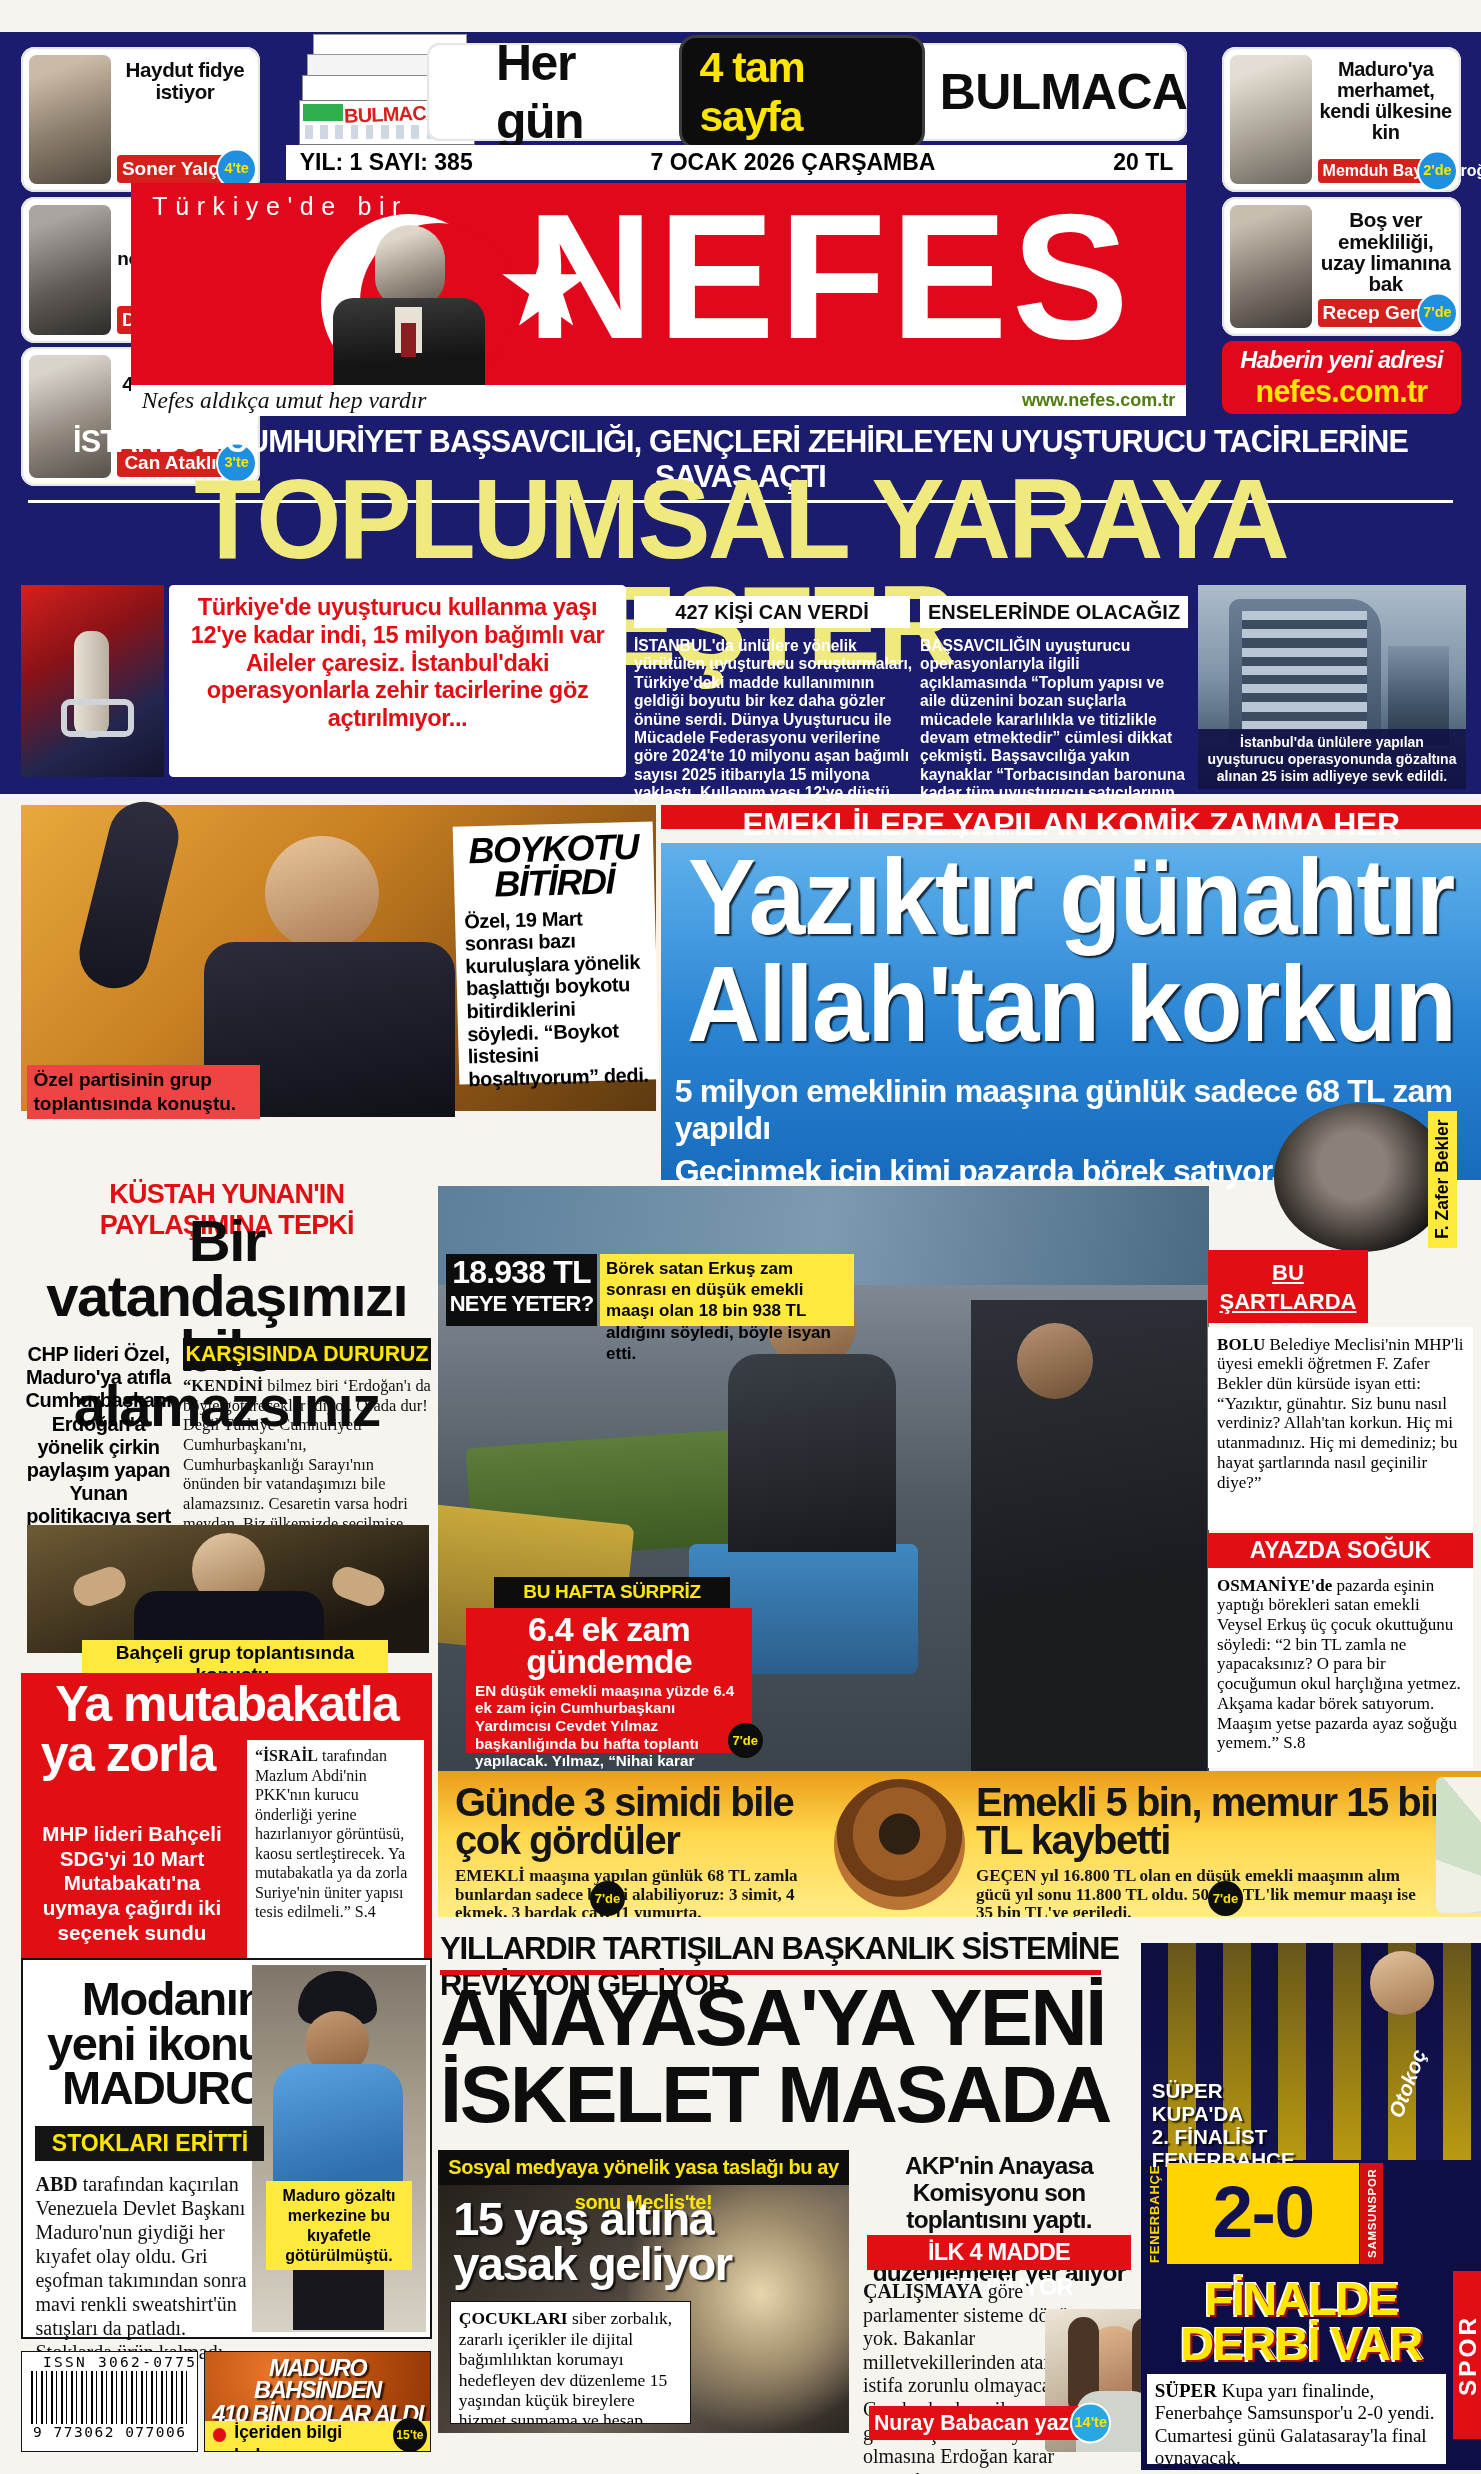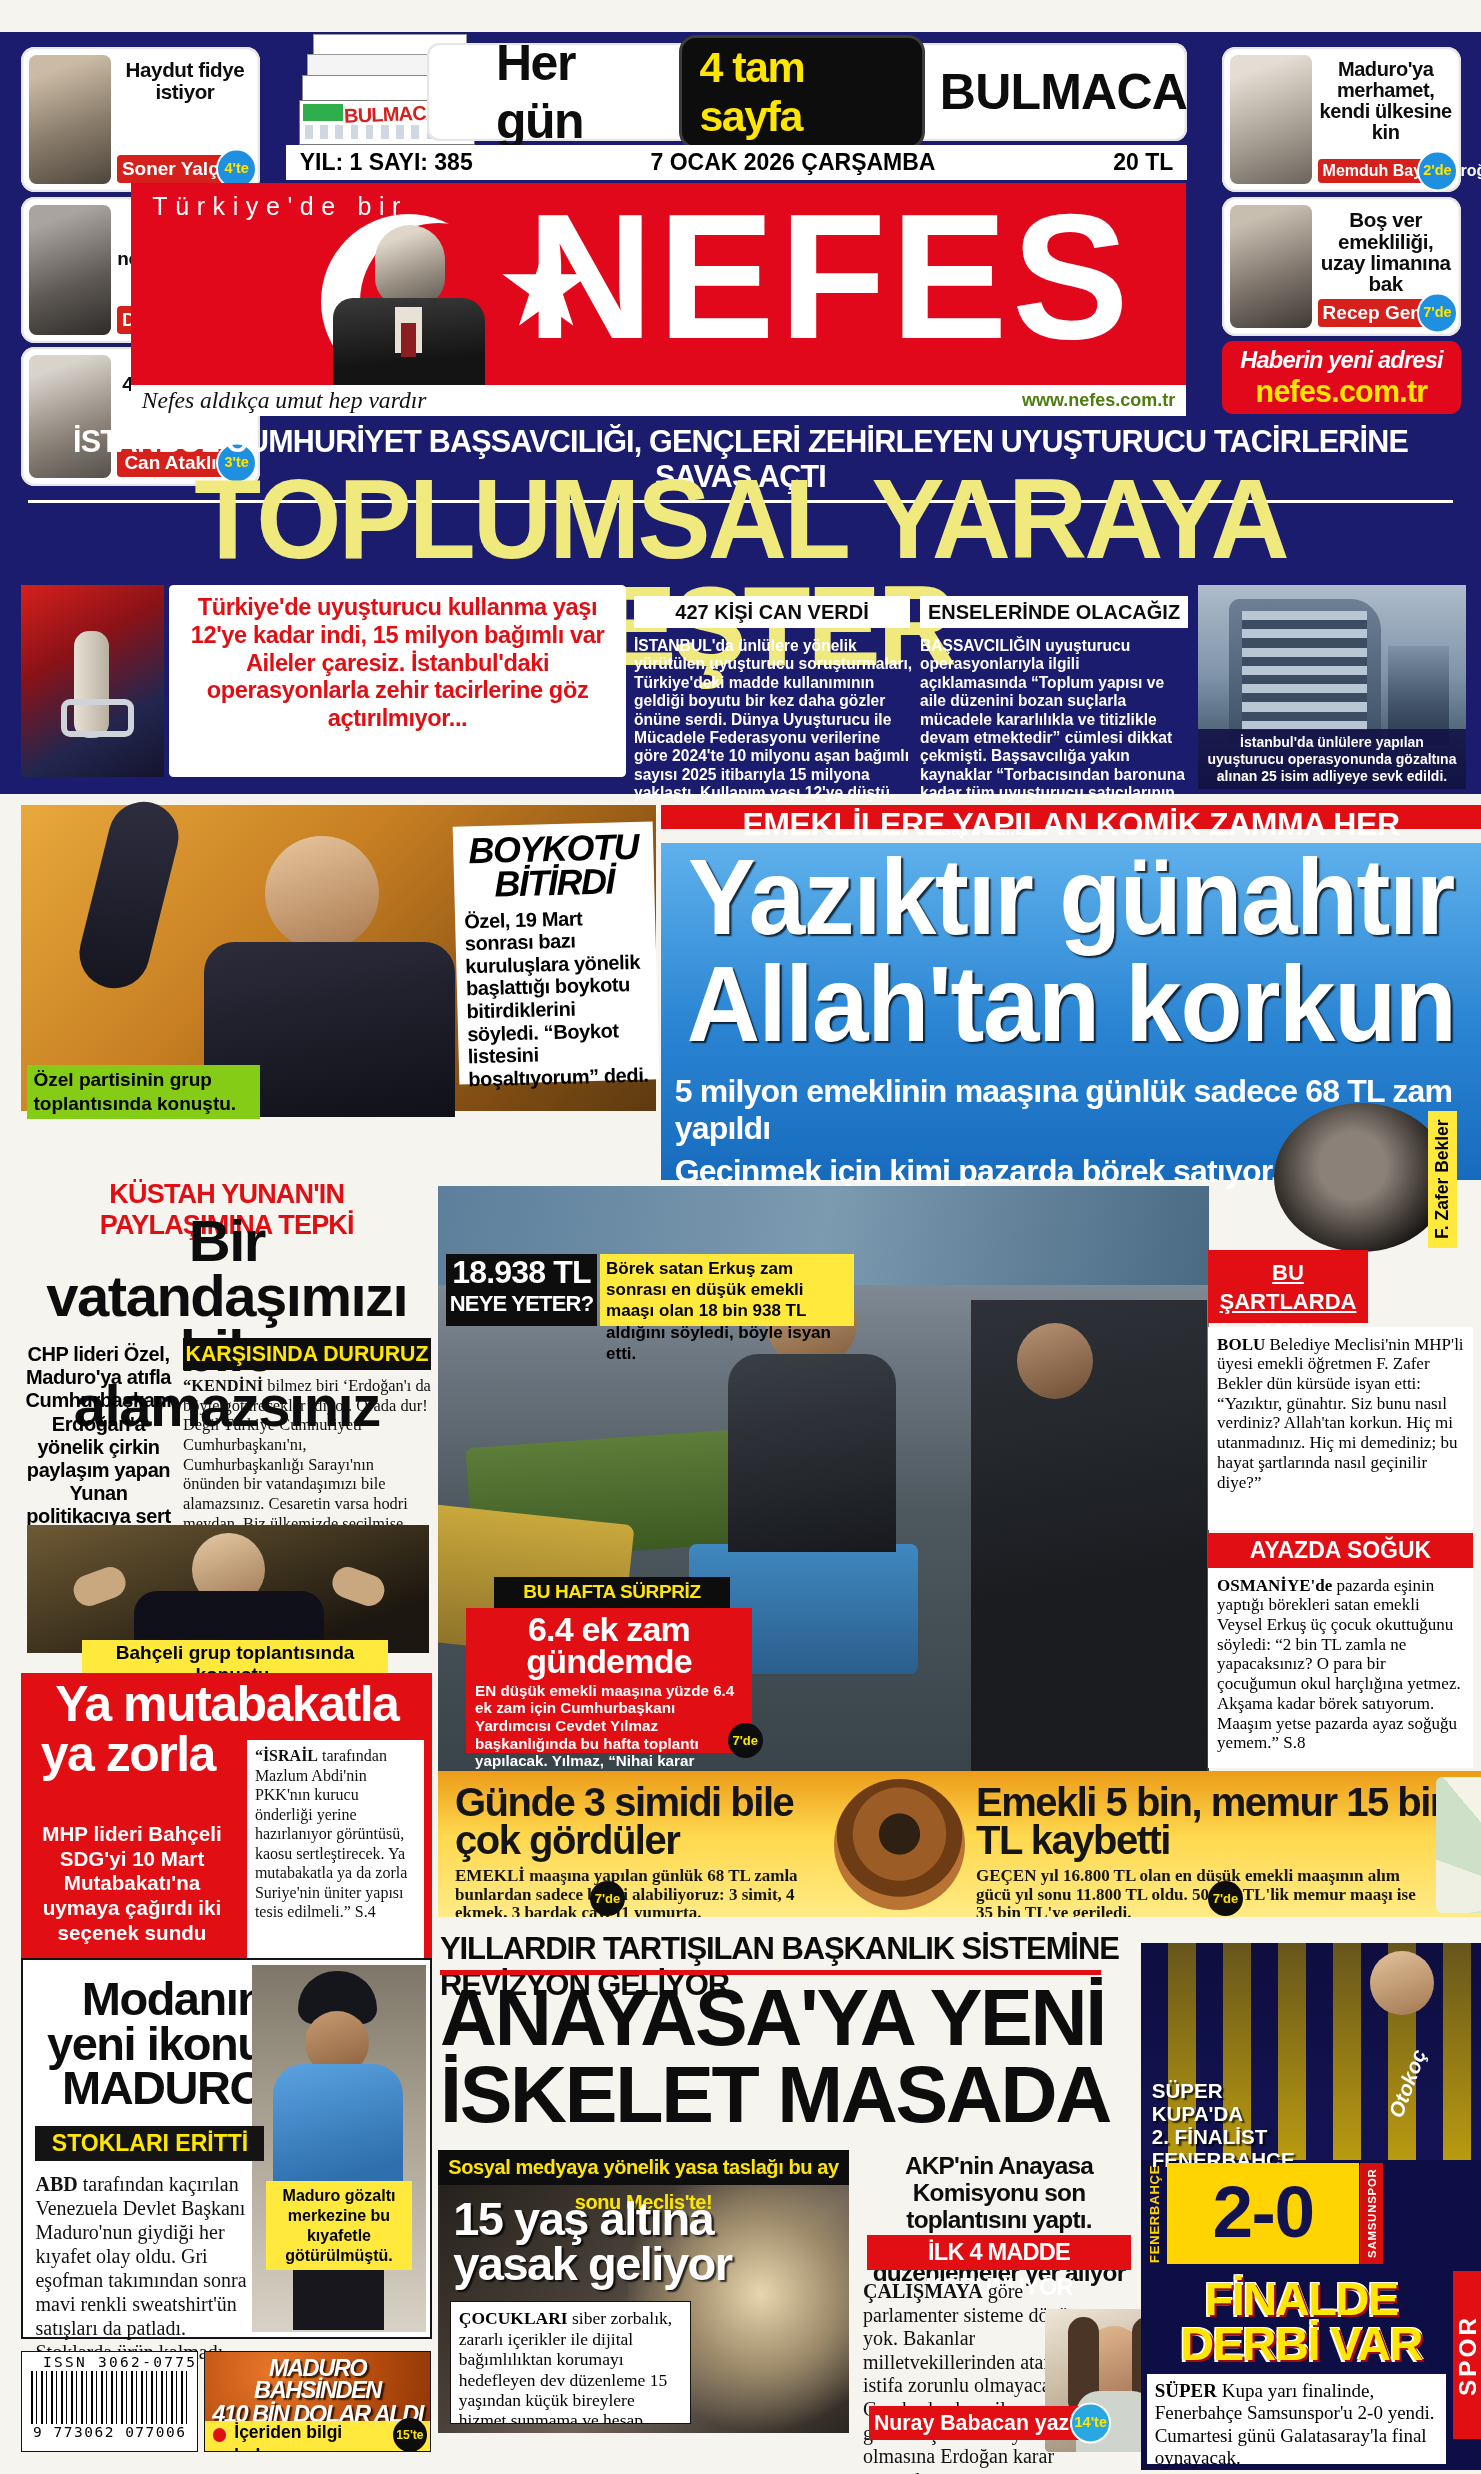--- a/index.html
+++ b/index.html
@@ -132,21 +132,21 @@
     <div class="abs" style="left:183px;top:137px;width:251px;height:175px;border-radius:30.5px 30.5px 0 0;background:linear-gradient(170deg,#2c2c3c,#101018);"></div>
     <div class="abs" style="left:73px;top:-4.6px;width:70px;height:190px;border-radius:35px;background:linear-gradient(170deg,#2e2e40,#15151f);transform:rotate(14deg);"></div>
   </div>
   <div class="abs" style="left:456px;top:824px;width:200px;height:258px;background:#fff;transform:rotate(-1.5deg);padding:7.6px 9.1px;box-sizing:border-box;">
     <div class="hl" style="font-size:36px;font-style:italic;text-align:center;">
         <div>BOYKOTU</div>
         <div>BİTİRDİ</div>
       </div>
     <div class="b" style="font-size:20px;line-height:1.13;margin-top:7.6px;letter-spacing:-0.4px;">Özel, 19 Mart sonrası bazı kuruluşlara yönelik başlattığı boykotu bitirdiklerini söyledi. “Boykot listesini boşaltıyorum” dedi.</div>
   </div>
-  <div class="abs b" style="left:27.4px;top:1065px;width:233px;font-size:19px;line-height:1.25;background:#84cc16;padding:3px 6.1px;box-sizing:border-box;">Özel partisinin grup toplantısında konuştu.</div>
+  <div class="abs b" style="left:27.4px;top:1065px;width:233px;font-size:19px;line-height:1.25;background:#ef4444;padding:3px 6.1px;box-sizing:border-box;">Özel partisinin grup toplantısında konuştu.</div>
 
   <div class="abs redbox b ctr" style="left:661px;top:805px;width:820px;height:24px;font-size:32px;line-height:38px;letter-spacing:-0.4px;">EMEKLİLERE YAPILAN KOMİK ZAMMA HER KESİMDEN TEPKİ VAR</div>
   <div class="abs" style="left:661px;top:843px;width:820px;height:337px;background:linear-gradient(180deg,#5fb1ec 0%,#2a84d2 55%,#176bbd);overflow:visible;">
     <div class="hl white ctr shadowed" style="font-size:108px;transform:scaleX(0.94);margin-top:3px;">Yazıktır günahtır</div>
     <div class="hl white ctr shadowed" style="font-size:108px;transform:scaleX(0.94);margin-top:4.6px;">Allah'tan korkun</div>
     <div class="b white" style="font-size:32px;letter-spacing:-0.8px;margin:17px 0 0 13.7px;">5 milyon emeklinin maaşına günlük sadece 68 TL zam yapıldı</div>
     <div class="b white" style="font-size:32px;letter-spacing:-0.8px;margin:6.1px 0 0 13.7px;">Geçinmek için kimi pazarda börek satıyor, kimi ders veriyor</div>
   </div>
   <div class="abs" style="left:1274px;top:1103px;width:175px;height:149px;border-radius:50%;background:radial-gradient(circle at 45% 42%,#8b8178 0 26%,#37322e 60%,#0c0c0c 78%);"></div>
   <div class="abs vtxt b" style="left:1428px;top:1111px;width:29px;height:137px;background:#ffe93c;font-size:17.5px;">F. Zafer Bekler</div>

